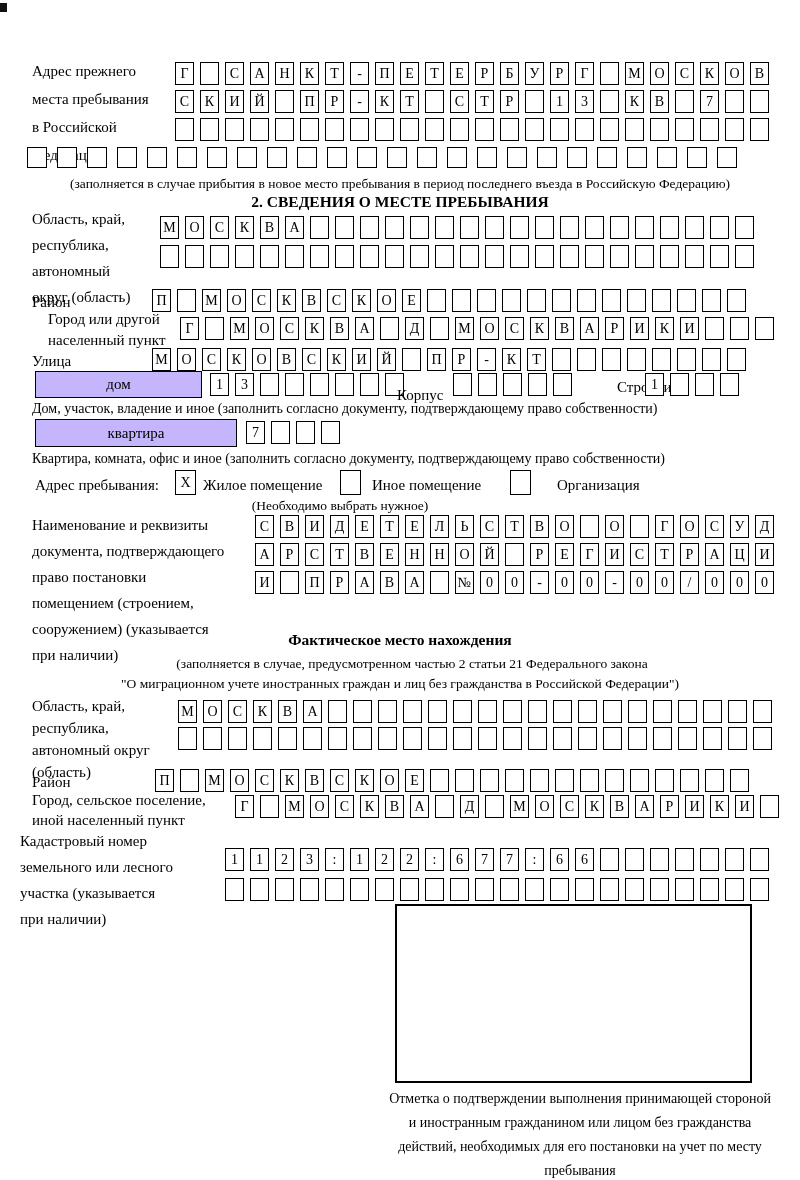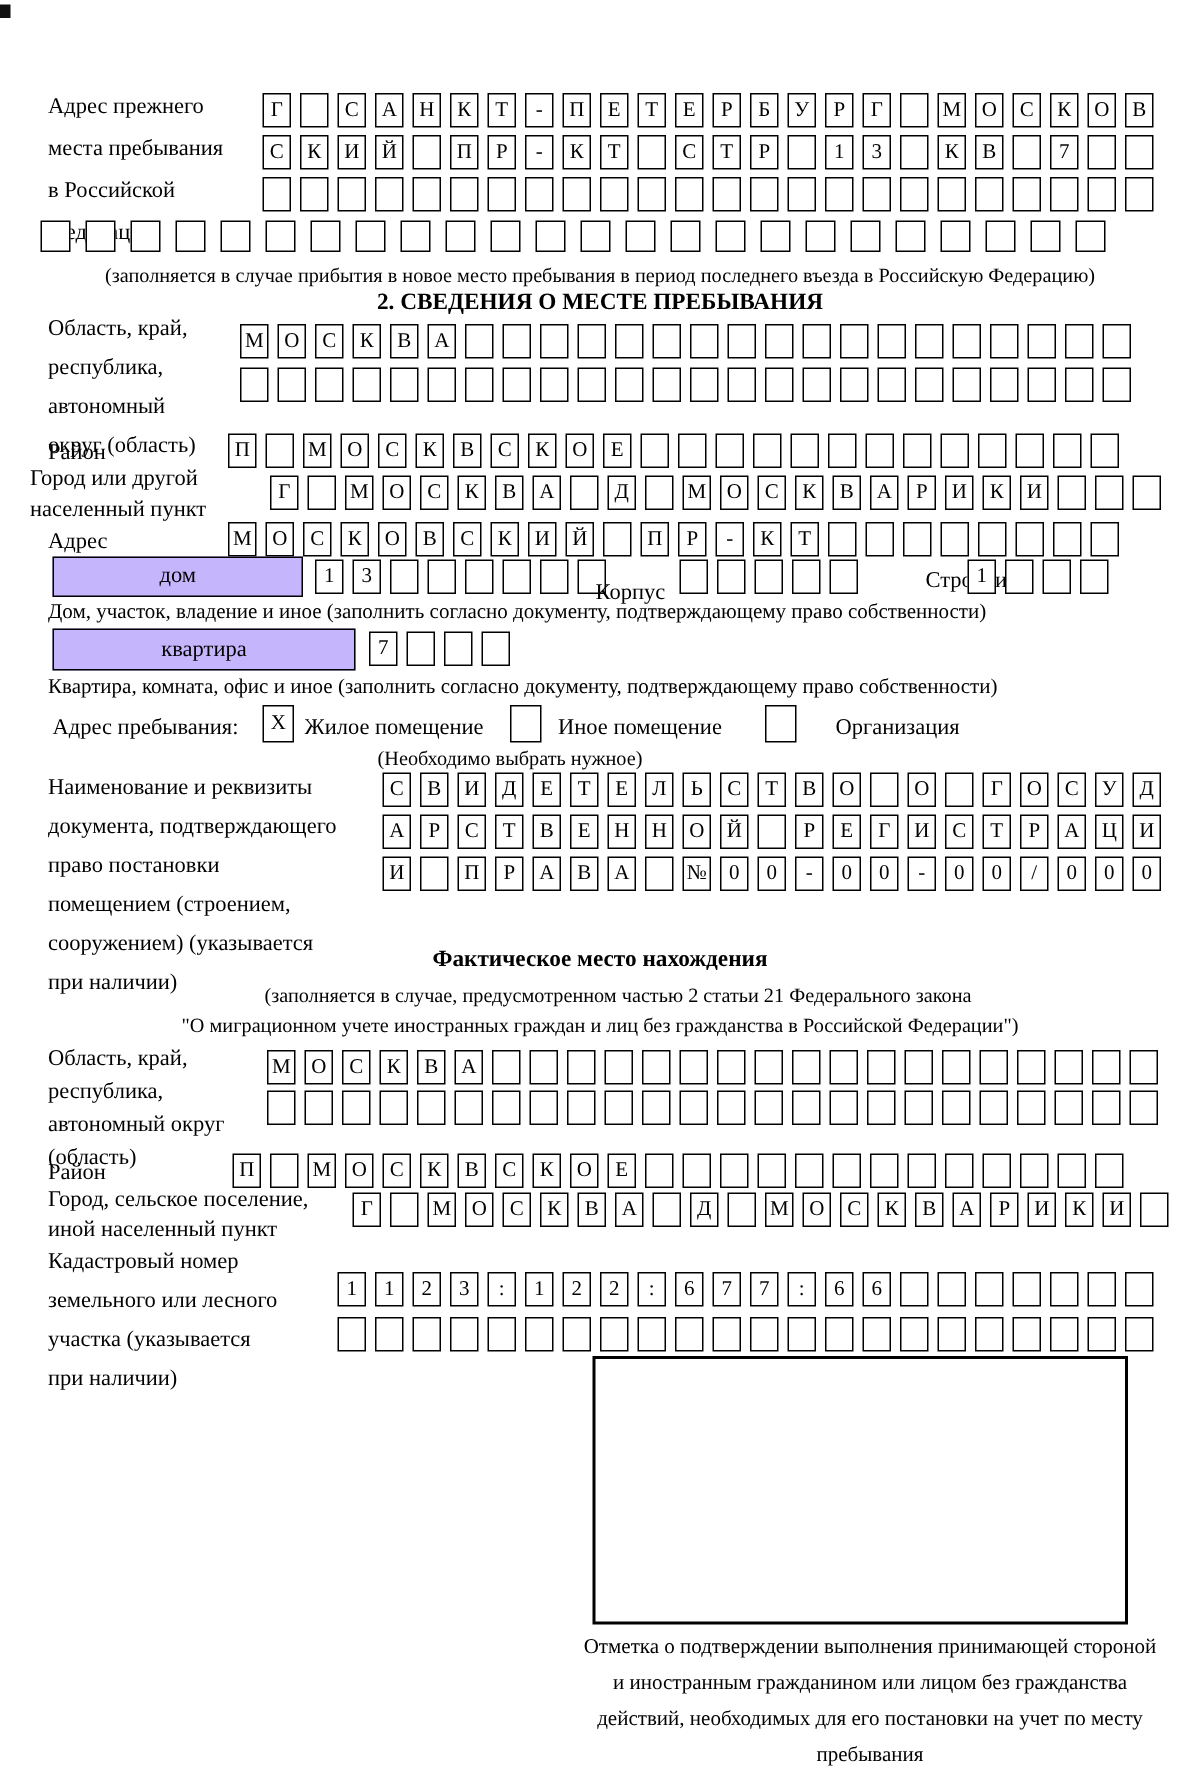--- a/index.html
+++ b/index.html
@@ -230,21 +230,21 @@
       <div class="cell"></div>
       <div class="cell"></div>
       <div class="cell"></div>
       <div class="cell"></div>
       <div class="cell"></div>
       <div class="cell"></div>
       <div class="cell"></div>
       <div class="cell"></div>
     </div>
 
-  <div class="lbl" style="left:20px; top:309px; width:150px; line-height:21px;">Город или другой
+  <div class="lbl" style="left:48px; top:309px; width:150px; line-height:21px;">Город или другой
 населенный пункт</div>
   <div class="cells" style="left:180px; top:317px;">
       <div class="cell">Г</div>
       <div class="cell"></div>
       <div class="cell">М</div>
       <div class="cell">О</div>
       <div class="cell">С</div>
       <div class="cell">К</div>
       <div class="cell">В</div>
       <div class="cell">А</div>
@@ -259,21 +259,21 @@
       <div class="cell">А</div>
       <div class="cell">Р</div>
       <div class="cell">И</div>
       <div class="cell">К</div>
       <div class="cell">И</div>
       <div class="cell"></div>
       <div class="cell"></div>
       <div class="cell"></div>
     </div>
 
-  <div class="lbl" style="left:32px; top:348px;">Адрес</div>
+  <div class="lbl" style="left:32px; top:348px;">Улица</div>
   <div class="cells" style="left:152px; top:348px;">
       <div class="cell">М</div>
       <div class="cell">О</div>
       <div class="cell">С</div>
       <div class="cell">К</div>
       <div class="cell">О</div>
       <div class="cell">В</div>
       <div class="cell">С</div>
       <div class="cell">К</div>
       <div class="cell">И</div>
@@ -525,21 +525,21 @@
       <div class="cell">К</div>
       <div class="cell">В</div>
       <div class="cell">А</div>
       <div class="cell">Р</div>
       <div class="cell">И</div>
       <div class="cell">К</div>
       <div class="cell">И</div>
       <div class="cell"></div>
     </div>
 
-  <div class="lbl" style="left:32px; top:828px; width:190px;font-family:Liberation Serif, serif;">Кадастровый номер
+  <div class="lbl" style="left:20px; top:828px; width:190px;font-family:Liberation Serif, serif;">Кадастровый номер
 земельного или лесного
 участка (указывается
 при наличии)</div>
   <div class="cells" style="left:225px; top:848px;">
       <div class="cell">1</div>
       <div class="cell">1</div>
       <div class="cell">2</div>
       <div class="cell">3</div>
       <div class="cell">:</div>
       <div class="cell">1</div>

